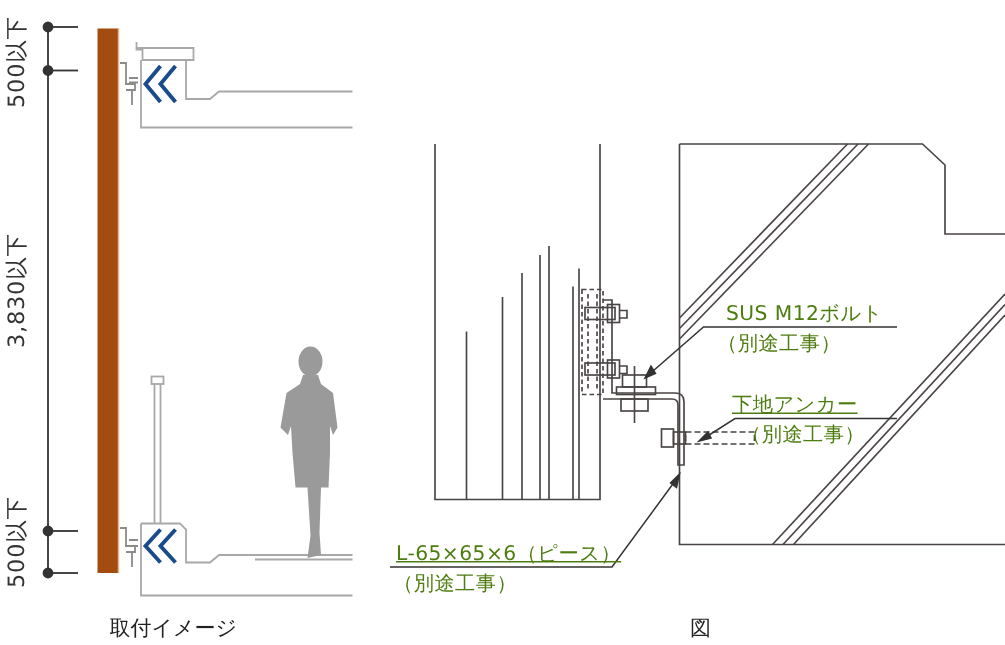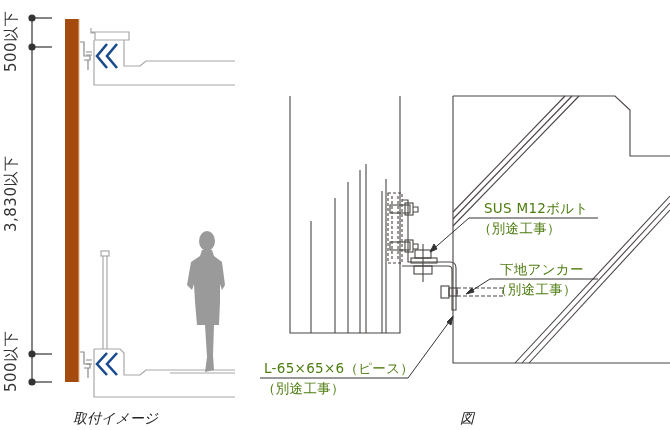--- a/index.html
+++ b/index.html
@@ -2,21 +2,21 @@
 <html><head>
 <meta charset="utf-8">
 <style>
   html, body { margin: 0; padding: 0; background: #ffffff; }
   body { width: 670px; height: 430px; position: relative; overflow: hidden;
          font-family: "DejaVu Sans", "Liberation Sans", sans-serif; color: #333; }
   svg { position: absolute; left: 0; top: 0; }
   .vlabel { position: absolute; transform-origin: left top; transform: rotate(-90deg);
             font-size: 15px; color: #333; white-space: nowrap; letter-spacing: 0.5px; }
   .lbl { position: absolute; font-size: 13.5px; color: #4d7c0f; white-space: nowrap; letter-spacing: 0.3px; }
-  .cap { position: absolute; font-size: 14px; color: #222; white-space: nowrap; font-style: italic; }
+  .cap { position: absolute; font-size: 14px; color: #222; white-space: nowrap; }
 </style>
 </head>
 <body>
 
 <svg width="670" height="430" viewBox="0 0 670 430">
 
   <g>
 
     <g stroke="#333" stroke-width="1.2" fill="#333">
       <line x1="32" y1="18" x2="32" y2="383"></line>
@@ -122,20 +122,20 @@
   </g>
 </svg>
 
 <div class="vlabel" style="left:2px; top:72px;">500以下</div>
 <div class="vlabel" style="left:2px; top:232px;">3,830以下</div>
 <div class="vlabel" style="left:2px; top:392px;">500以下</div>
 
 <div class="lbl" style="left:484px; top:200px;">SUS M12ボルト</div>
 <div class="lbl" style="left:478px; top:220px;">（別途工事）</div>
 
-<div class="lbl" style="left:500px; top:261px;">下地アンカー</div>
+<div class="lbl" style="left:488px; top:261px;text-decoration:underline;">下地アンカー</div>
 <div class="lbl" style="left:494px; top:281px;">（別途工事）</div>
 
-<div class="lbl" style="left:264px; top:360px;">L-65×65×6（ピース）</div>
+<div class="lbl" style="left:264px; top:360px;text-decoration:underline;">L-65×65×6（ピース）</div>
 <div class="lbl" style="left:262px; top:380px;">（別途工事）</div>
 
 <div class="cap" style="left:73px; top:410px;">取付イメージ</div>
 <div class="cap" style="left:460px; top:410px;">図</div>
 
 </body></html>

